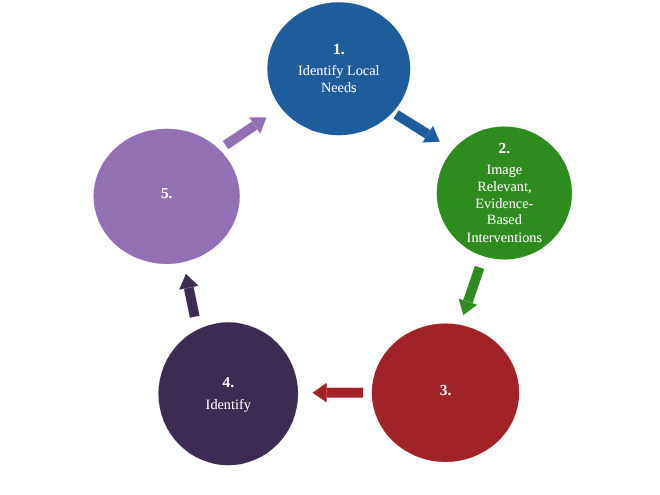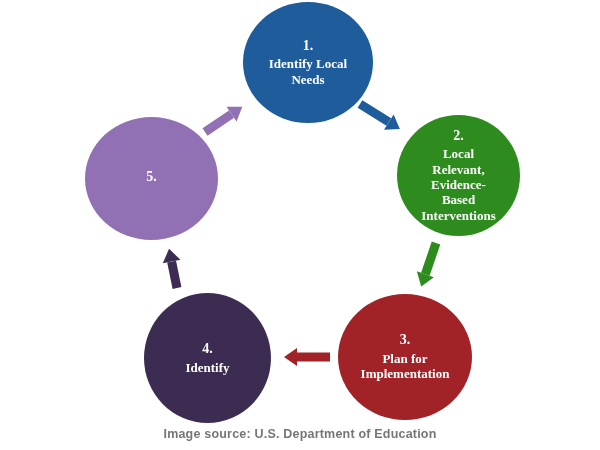--- a/index.html
+++ b/index.html
@@ -34,21 +34,21 @@
     box-sizing: border-box;
     padding: 6px;
   }
   .circle .num {
     font-weight: bold;
     font-size: 14px;
     line-height: 1.1;
     margin-bottom: 3px;
   }
   .circle .label {
-    font-weight: bold;
+    font-weight: normal;
     font-size: 13px;
     line-height: 1.18;
     white-space: pre-line;
   }
   .c1 { left: 243px; top: 2px;   width: 130px; height: 121px; }
   .c2 { left: 397px; top: 115px; width: 123px; height: 121px; }
   .c3 { left: 338px; top: 294px; width: 134px; height: 126px; }
   .c4 { left: 144px; top: 293px; width: 127px; height: 130px; }
   .c5 { left: 85px;  top: 117px; width: 133px; height: 123px; }
   .caption {
@@ -97,37 +97,34 @@
   </svg>
 
   <div class="circle c1" style="background: rgb(30, 92, 155);">
     <div class="num">1.</div>
     <div class="label">Identify Local
 Needs</div>
   </div>
 
   <div class="circle c2" style="background: rgb(46, 139, 30);">
     <div class="num">2.</div>
-    <div class="label">Local
+    <div class="label">Image
 Relevant,
 Evidence-
 Based
 Interventions</div>
   </div>
 
   <div class="circle c3" style="background: rgb(161, 35, 39);">
     <div class="num">3.</div>
-    <div class="label">Plan for
-Implementation</div>
   </div>
 
   <div class="circle c4" style="background: rgb(60, 44, 82);">
     <div class="num">4.</div>
     <div class="label">Identify</div>
   </div>
 
   <div class="circle c5" style="background: rgb(145, 112, 180);">
     <div class="num">5.</div>
   </div>
 
-  <div class="caption" style="color: rgb(118, 118, 118);">Image source: U.S. Department of Education</div>
 
 </div>
 
 </body></html>

